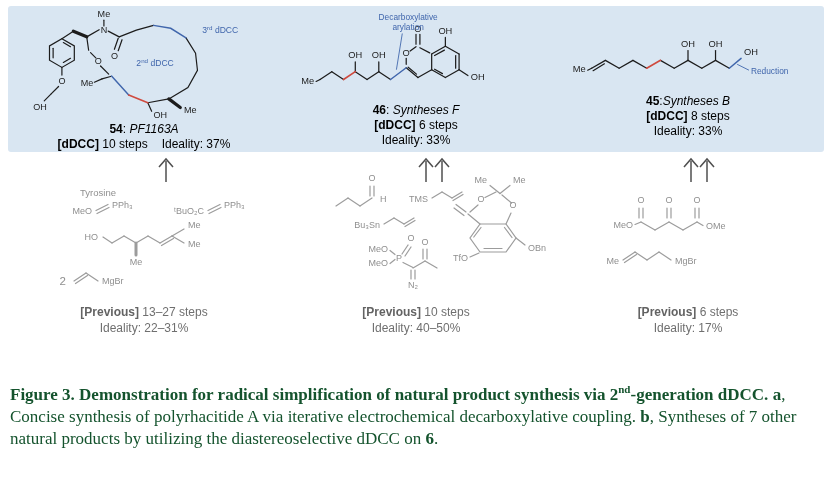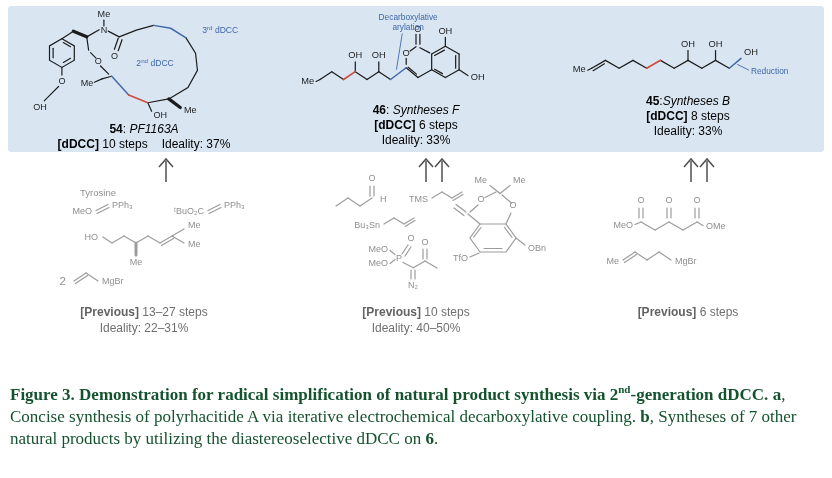--- a/index.html
+++ b/index.html
@@ -340,19 +340,20 @@
           <text x="114" y="51" text-anchor="middle">O</text>
           <text x="142" y="51" text-anchor="middle">O</text>
           <text x="151" y="77" text-anchor="start">OMe</text>
           <text x="64" y="112" text-anchor="end">Me</text>
           <text x="120" y="112" text-anchor="start">MgBr</text>
         </g>
       </svg>
       <div class="gcap">
         <div><b>[Previous]</b>
           <span>6 steps</span></div>
+        <div>Ideality: 17%</div>
       </div>
     </div>
   </div>
 
   <div class="figure-caption"><span class="b">Figure 3. Demonstration for radical simplification of natural product synthesis via 2</span><sup class="b">nd</sup><span class="b">-generation dDCC. </span><span class="b">a</span><span>, Concise synthesis of polyrhacitide A via iterative electrochemical decarboxylative coupling. </span><span class="b">b</span><span>, Syntheses of 7 other natural products by utilizing the diastereoselective dDCC on </span><span class="b">6</span><span>.</span></div>
 
 </div>
 
 </body></html>

